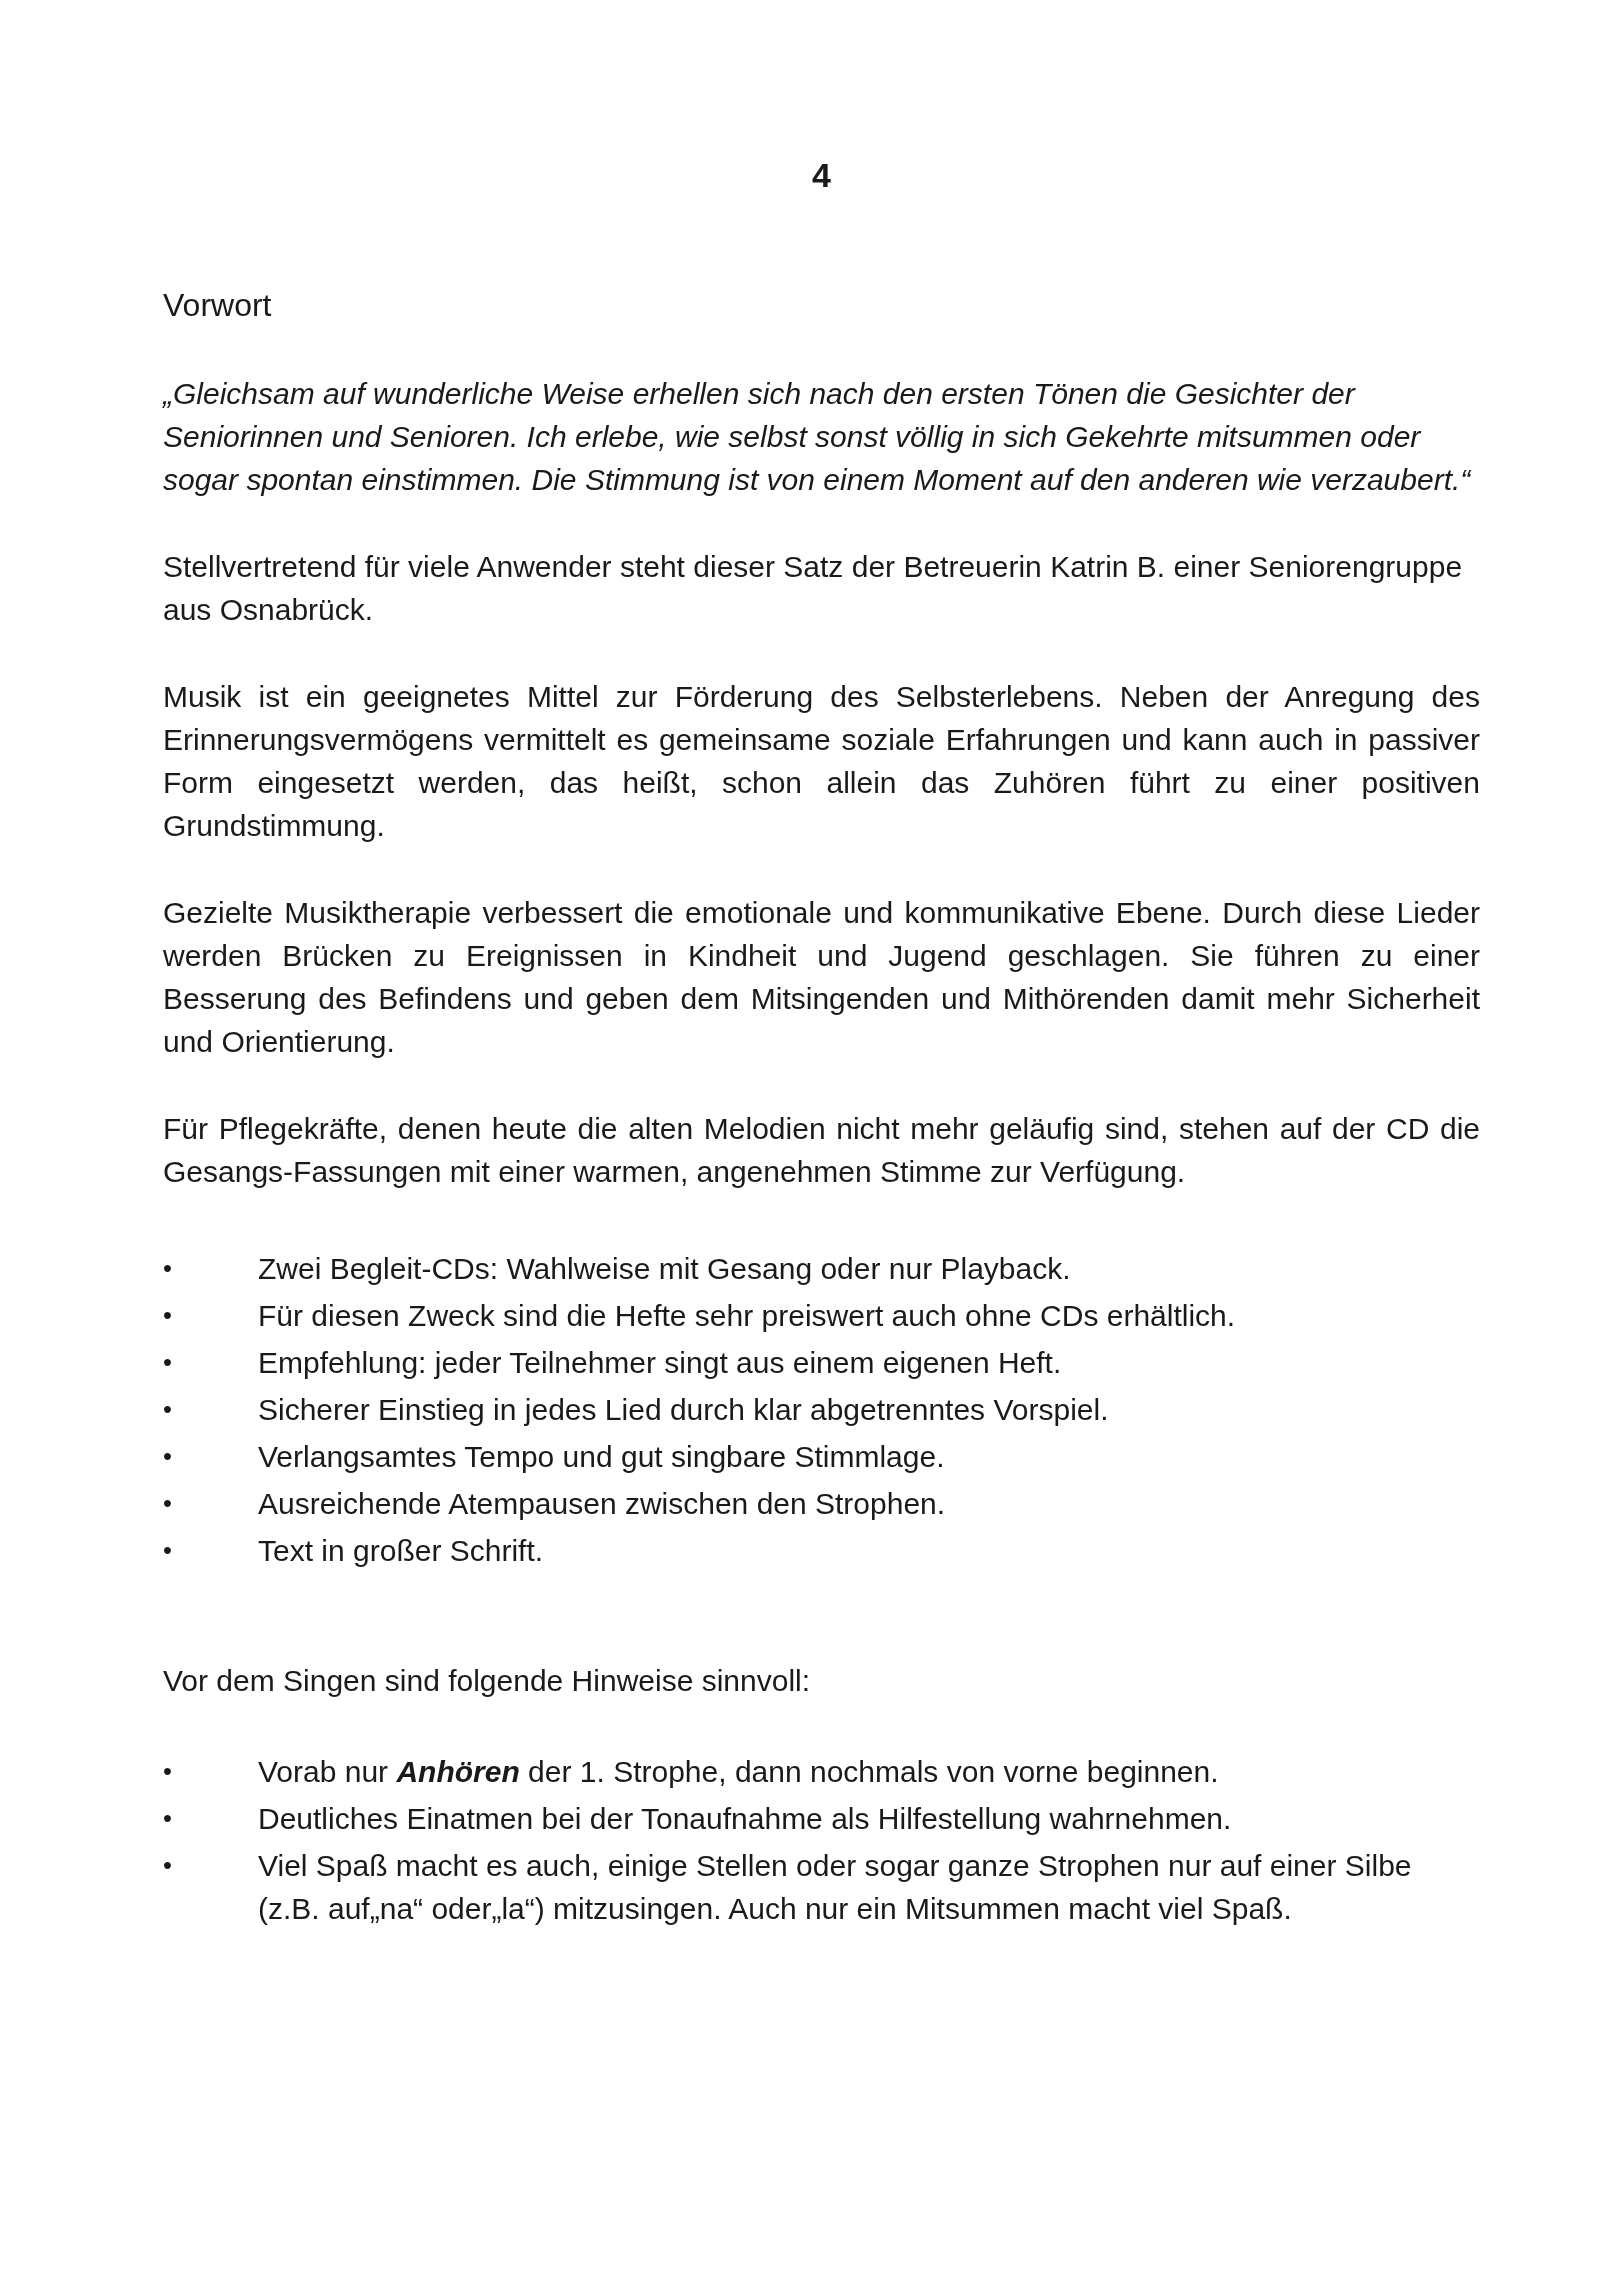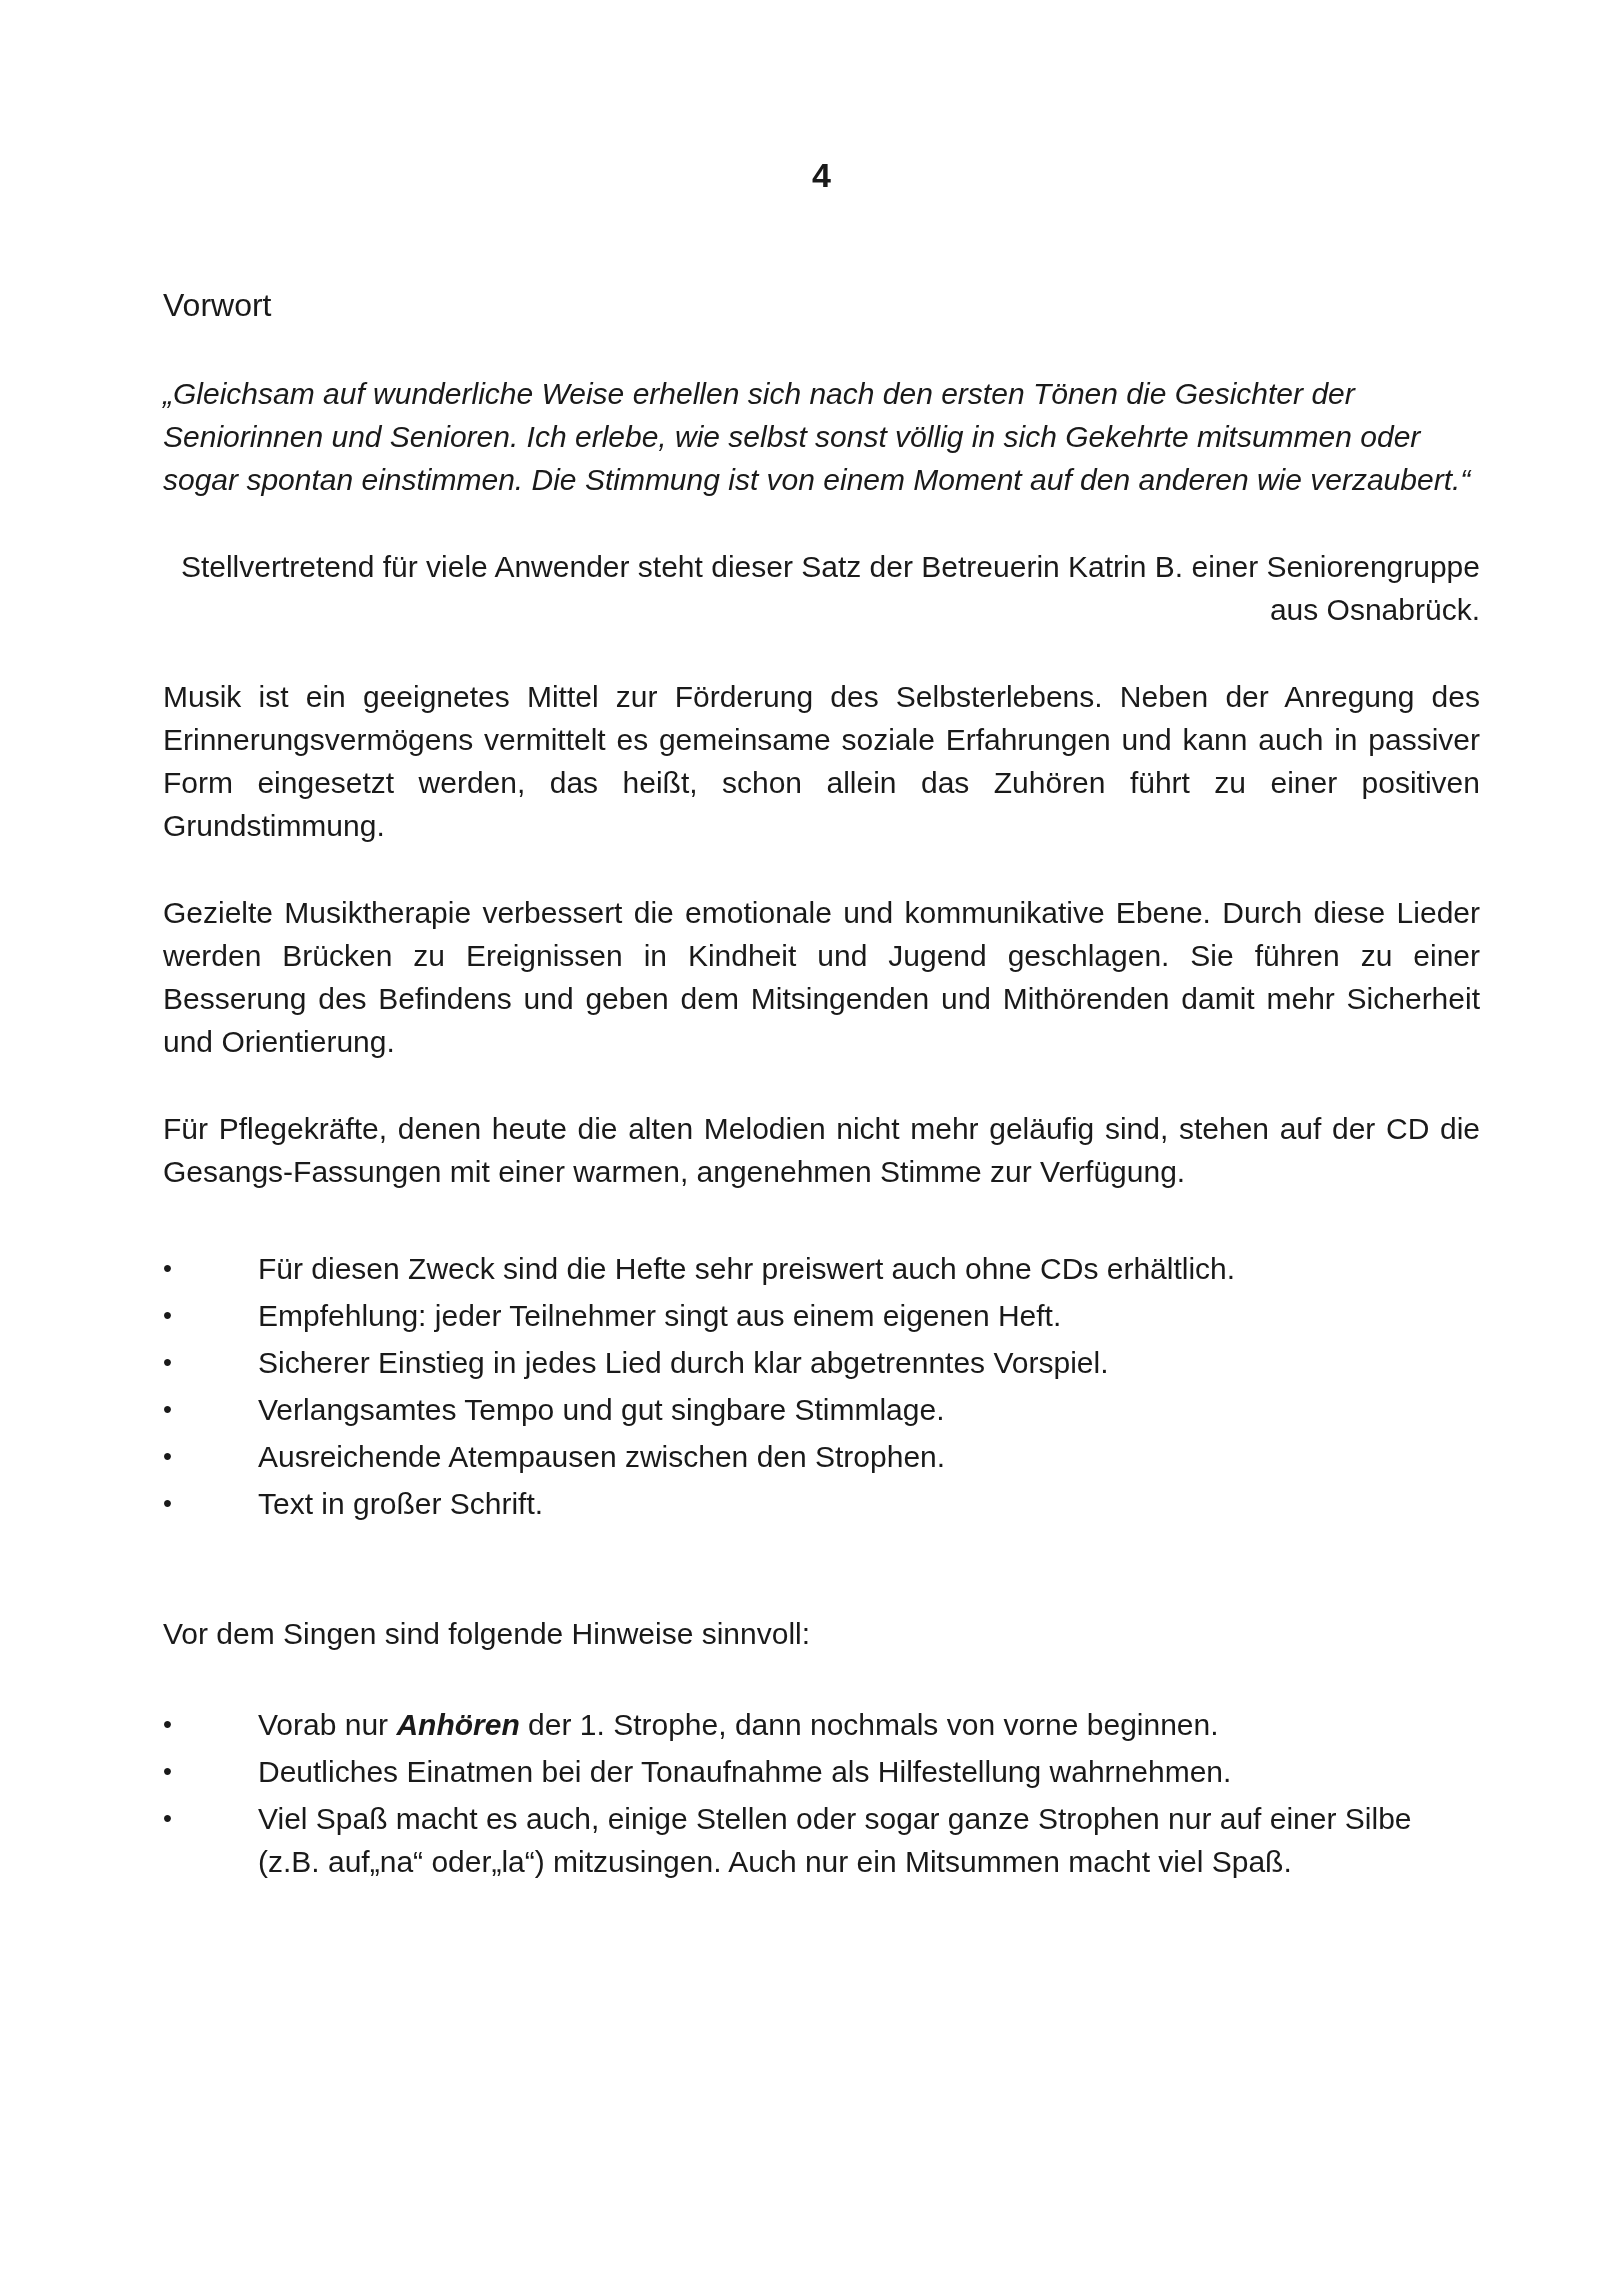--- a/index.html
+++ b/index.html
@@ -36,21 +36,21 @@
     line-height: 38px;
     font-weight: 400;
   }
   .quote {
     margin: 48px 0 8px 0;
     font-style: italic;
     text-align: left;
   }
   .para {
     margin: 44px 0 0 0;
-    text-align: right;
+    text-align: left;
   }
   .para.justified {
     text-align: justify;
   }
   .list-heading {
     margin: 44px 0 0 0;
   }
   .list-heading.spaced {
     margin-top: 87px;
   }
@@ -95,20 +95,21 @@
   <p class="para">Stellvertretend für viele Anwender steht dieser Satz der Betreuerin Katrin B. einer Seniorengruppe aus Osnabrück.</p>
 
   <p class="para justified">Musik ist ein geeignetes Mittel zur Förderung des Selbsterlebens. Neben der Anregung des Erinnerungsvermögens vermittelt es gemeinsame soziale Erfahrungen und kann auch in passiver Form eingesetzt werden, das heißt, schon allein das Zuhören führt zu einer positiven Grundstimmung.</p>
 
   <p class="para justified">Gezielte Musiktherapie verbessert die emotionale und kommunikative Ebene. Durch diese Lieder werden Brücken zu Ereignissen in Kindheit und Jugend geschlagen. Sie führen zu einer Besserung des Befindens und geben dem Mitsingenden und Mithörenden damit mehr Sicherheit und Orientierung.</p>
 
   <p class="para justified">Für Pflegekräfte, denen heute die alten Melodien nicht mehr geläufig sind, stehen auf der CD die Gesangs-Fassungen mit einer warmen, angenehmen Stimme zur Verfügung.</p>
 
 
   <ul class="bullet-list usage">
+    <li>Zwei Begleit-CDs: Wahlweise mit Gesang oder nur Playback.</li>
     <li>Für diesen Zweck sind die Hefte sehr preiswert auch ohne CDs erhältlich.</li>
     <li>Empfehlung: jeder Teilnehmer singt aus einem eigenen Heft.</li>
     <li>Sicherer Einstieg in jedes Lied durch klar abgetrenntes Vorspiel.</li>
     <li>Verlangsamtes Tempo und gut singbare Stimmlage.</li>
     <li>Ausreichende Atempausen zwischen den Strophen.</li>
     <li>Text in großer Schrift.</li>
   </ul>
 
   <p class="list-heading spaced">Vor dem Singen sind folgende Hinweise sinnvoll:</p>
 

